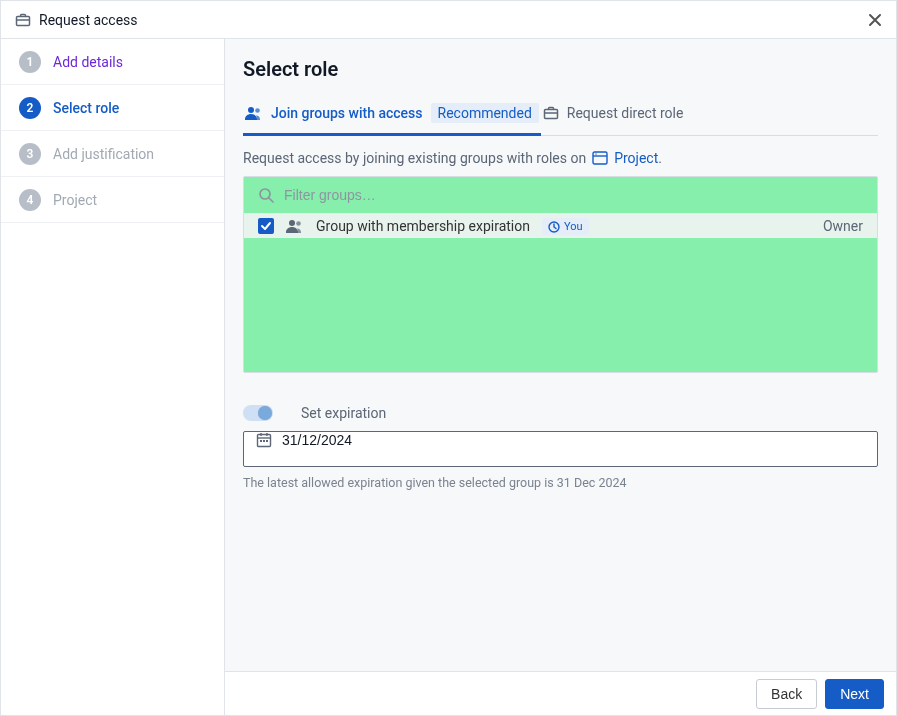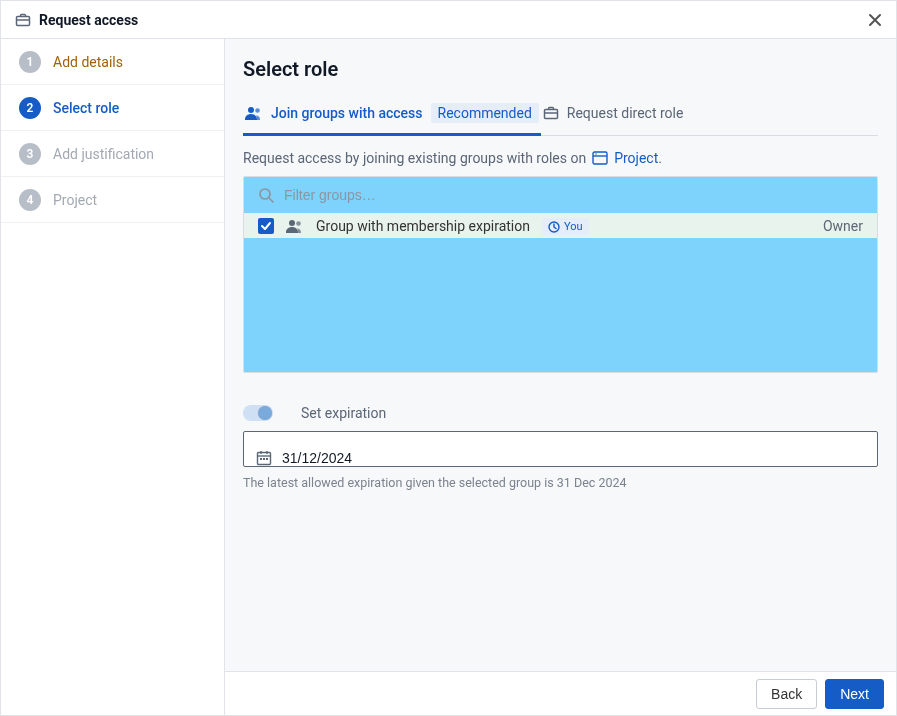--- a/index.html
+++ b/index.html
@@ -1,60 +1,60 @@
 <!DOCTYPE html>
 <html><head>
   <meta charset="utf-8">
   <style>
     *{box-sizing:border-box;margin:0;padding:0}
     body{font-family:-apple-system,BlinkMacSystemFont,"Segoe UI",Roboto,Arial,sans-serif;font-size:14px;color:#111927;background:#fff;width:897px;height:716px;overflow:hidden;position:relative}
     .dialog{display:flex;flex-direction:column;height:716px;border:1px solid #e0e3e8}
     .header{display:flex;align-items:center;height:38px;padding:0 14px;border-bottom:1px solid #e0e3e8;gap:8px}
-    .header .title{font-weight:700;color:#111927}
+    .header .title{font-weight:400;color:#111927}
     .header .spacer{flex:1}
     .close-icon{color:#555;cursor:pointer}
     .body{display:flex;flex:1;min-height:0}
     .sidebar{width:224px;border-right:1px solid #e0e3e8;background:#fff}
     .steps{list-style:none}
     .step{display:flex;align-items:center;gap:12px;height:46px;padding:0 18px;border-bottom:1px solid #eef0f3;cursor:pointer;background:#fff}
     .step .num{width:22px;height:22px;border-radius:50%;display:flex;align-items:center;justify-content:center;font-size:12px;font-weight:600;background:#b8bec7;color:#fff}
     .step .lbl{color:#a2a9b3}
-    .step.done .lbl{color:#a16207}
+    .step.done .lbl{color:#6d28d9}
     .step.active{background:#fff}
     .step.active .num{background:#155cc6;color:#fff}
     .step.active .lbl{color:#155cc6;font-weight:500}
     .content{flex:1;display:flex;flex-direction:column;background:#f7f8fa;min-height:0}
     .content-inner{flex:1;padding:18px 18px 0 18px;overflow:auto}
     .h2{font-size:20px;font-weight:600;margin-bottom:14px;color:#111927}
     .tabs{display:flex;border-bottom:1px solid #d8dce3;}
     .tab{display:flex;align-items:center;gap:8px;padding:8px 2px 10px 2px;cursor:pointer;color:#5b6676;border-bottom:3px solid transparent;margin-bottom:-1px}
     .tab.active{color:#155cc6;border-bottom:3px solid #155cc6}
     .tab.active .tab-label{font-weight:500}
     .chip{background:#e4edf8;color:#155cc6;font-size:14px;padding:2px 7px;border-radius:2px}
     .tab .ico{display:flex;align-items:center}
     .desc{margin:14px 0 10px 0;color:#5b6676;display:flex;align-items:center;gap:6px;flex-wrap:wrap}
     .desc .linklike{color:#155cc6}
-    .panel{background:#7dd3fc;border:1px solid #d8dce3;border-radius:2px}
+    .panel{background:#86efac;border:1px solid #d8dce3;border-radius:2px}
     .search{display:flex;align-items:center;gap:10px;padding:10px 14px;border-bottom:1px solid #e8ebef}
     .search input{border:none;outline:none;flex:1;font-size:14px;color:#333;background:transparent}
     .search input::placeholder{color:#8d95a1}
     .list{height:158px;overflow:auto}
     .row{display:flex;align-items:center;height:24px;padding:0 14px;gap:12px;background:#e9f3ed}
     .chk{width:16px;height:16px;background:#155cc6;border-radius:2px;display:flex;align-items:center;justify-content:center;cursor:pointer}
     .chk svg{display:block}
     .grp-ico{color:#5b6676;display:flex}
     .grp-name{color:#333}
     .you-chip{display:flex;align-items:flex-end;gap:4px;background:#e4edf8;color:#155cc6;font-size:11px;padding:2px 6px;border-radius:3px}
     .row-spacer{flex:1}
     .role{color:#5b6676}
     .toggle-section{margin-top:32px;display:flex;align-items:flex-start;gap:28px}
     .toggle{width:30px;height:16px;border-radius:8px;background:#cfe0f5;position:relative;cursor:pointer}
     .toggle .knob{width:14px;height:14px;border-radius:50%;background:#7aa9dc;position:absolute;top:1px;left:15px;box-shadow:0 0 1px rgba(0,0,0,.2)}
     .exp-label{color:#5b6676}
-    .date-input{margin-top:10px;background:#fff;border:1px solid #5b6676;border-radius:2px;height:36px;display:flex;align-items:flex-end;gap:10px;padding:0 12px}
+    .date-input{margin-top:10px;background:#fff;border:1px solid #5b6676;border-radius:2px;height:36px;display:flex;align-items:flex-start;gap:10px;padding:0 12px}
     .date-input input{border:none;outline:none;flex:1;font-size:14px;color:#111927;background:transparent}
     .hint{margin-top:8px;color:#7b838f;font-size:12.5px}
     .footer{height:44px;border-top:1px solid #e0e3e8;background:#fff;display:flex;align-items:center;justify-content:flex-end;gap:8px;padding:0 12px}
     .btn{height:30px;padding:0 14px;border-radius:3px;font-size:14px;cursor:pointer;display:flex;align-items:center}
     .btn-secondary{background:#fff;border:1px solid #c7ccd4;color:#333}
     .btn-primary{background:#155cc6;border:1px solid #155cc6;color:#fff;font-weight:400}
     svg{display:block}
     .proj-ico{display:inline-flex;vertical-align:middle}
   </style>
 </head>

